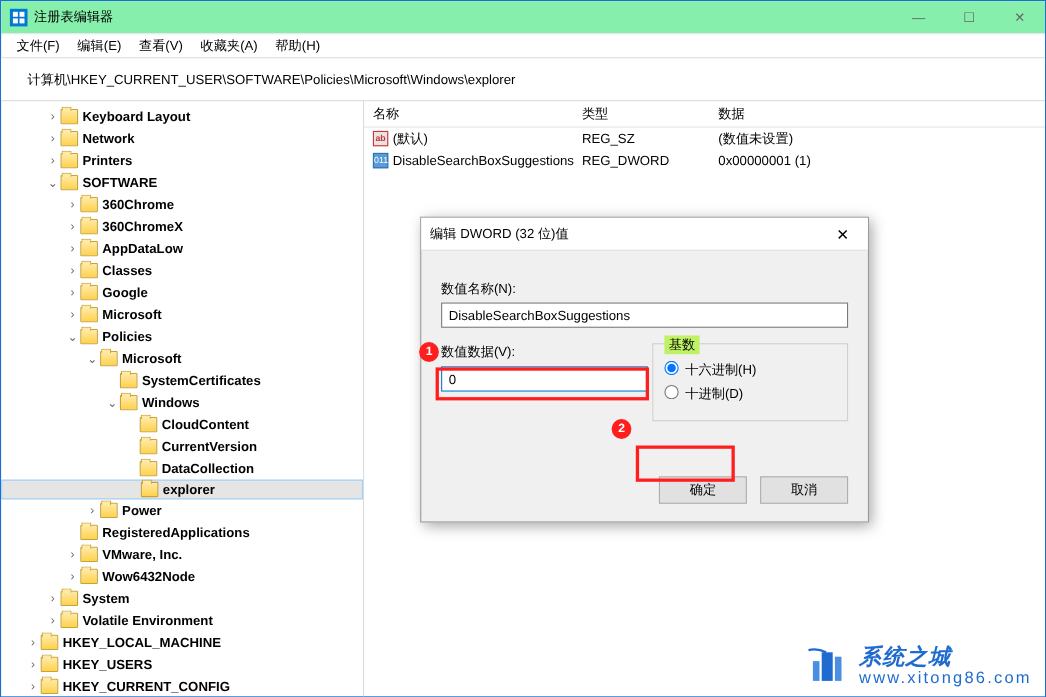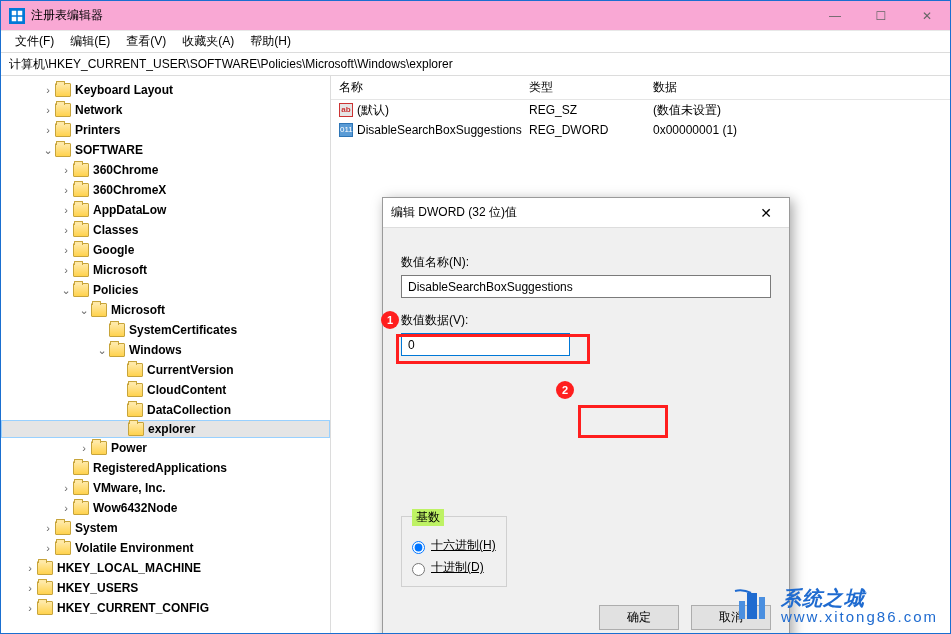--- a/index.html
+++ b/index.html
@@ -1,30 +1,30 @@
 <!DOCTYPE html>
 <html><head>
 <meta charset="utf-8">
 <style>
 * { margin: 0; padding: 0; box-sizing: border-box; font-family: "Microsoft YaHei", "Segoe UI", Arial, sans-serif; font-size: 12px; }
 body { width: 951px; height: 634px; background: #fff; overflow: hidden; position: relative; border: 1px solid #1a6fd0; }
 
 
-.titlebar { height: 30px; background: #f9a8d4; display: flex; align-items: center; padding: 0 0 0 8px; border-bottom: 1px solid #e8e8e8; }
+.titlebar { height: 30px; background: #86efac; display: flex; align-items: center; padding: 0 0 0 8px; border-bottom: 1px solid #e8e8e8; }
 .titlebar .app-icon { width: 16px; height: 16px; background: #0078d7; margin-right: 6px; display: flex; align-items: center; justify-content: center; }
 .titlebar .app-icon svg { width: 12px; height: 12px; }
 .titlebar .title { flex: 1; font-size: 12px; }
 .titlebar .winbtn { width: 46px; height: 30px; display: flex; align-items: center; justify-content: center; color: #666; }
 
 
 .menubar { height: 21px; display: flex; align-items: center; padding: 0 6px; }
 .menubar .menuitem { padding: 2px 8px; font-size: 12px; }
 
 
-.addressbar { height: 24px; border-top: 1px solid #dcdcdc; border-bottom: 1px solid #dcdcdc; display: flex; align-items: center; padding: 0 8px; font-size: 12px; background:#fff; }
+.addressbar { height: 40px; border-top: 1px solid #dcdcdc; border-bottom: 1px solid #dcdcdc; display: flex; align-items: center; padding: 0 24px; font-size: 12px; background:#fff; }
 
 
 .main { display: flex; height: calc(100% - 30px - 21px - 24px); }
 .tree-pane { width: 330px; border-right: 1px solid #dcdcdc; overflow: auto; padding: 4px 0; }
 .list-pane { flex: 1; position: relative; }
 
 
 .tree { list-style: none; }
 .tree ul { list-style: none; }
 .tree li { white-space: nowrap; }
@@ -50,29 +50,29 @@
 
 
 .dialog { position:absolute; left:381px; top:196px; width:408px; background:#f0f0f0; border:1px solid #9a9a9a; box-shadow: 3px 3px 12px rgba(0,0,0,.35); }
 .dlg-title { height:30px; background:#fff; display:flex; align-items:center; padding:0 8px; border-bottom:1px solid #ddd; }
 .dlg-title .t { flex:1; font-size:12px; }
 .dlg-title .x { width:30px; text-align:center; font-size:14px; }
 .dlg-body { padding: 26px 18px 16px 18px; }
 .field-label { font-size:12px; margin-bottom:4px; }
 .textbox { width:100%; height:23px; border:1px solid #7a7a7a; background:#fff; padding:0 6px; font-size:12px; }
 .textbox.ro { background:#fff; }
-.row2 { display:flex; gap:16px; margin-top:14px; align-items:flex-start;flex-direction:column; }
+.row2 { display:flex; gap:4px; margin-top:14px; align-items:flex-start; }
 .col-left { flex:0 0 188px; }
 .col-right { flex:1; }
 .fieldset { border:1px solid #d0d0d0; padding:8px 10px 10px 10px; }
 .fieldset .legend { position:relative; top:-16px; background:#bef264; padding:0 4px; display:inline-block; font-size:12px; }
 .fieldset .opts { margin-top:-10px; }
-.radio-row { display:flex; align-items:flex-end; gap:6px; font-size:12px; height:22px;text-decoration:underline; }
+.radio-row { display:flex; align-items:flex-start; gap:6px; font-size:12px; height:22px; }
 .dlg-buttons { display:flex; justify-content:flex-end; gap:12px; margin-top:18px; }
-.btn { width:80px; height:25px; border:1px solid #adadad; background:#e1e1e1; font-size:12px; display:flex; align-items:center; justify-content:center; }
+.btn { width:80px; height:25px; border:1px solid #adadad; background:#e1e1e1; font-size:12px; display:flex; align-items:center; justify-content:center;margin-top:32px; }
 
 
 .hl { position:absolute; border:3px solid #ff1e1e; pointer-events:none; }
 .badge { position:absolute; width:18px; height:18px; border-radius:50%; background:#ff1e1e; color:#fff; font-size:11px; font-weight:bold; display:flex; align-items:center; justify-content:center; pointer-events:none; }
 
 
 .watermark { position:absolute; right:12px; bottom:8px; display:flex; align-items:center; gap:8px; }
 .wm-logo { width:40px; height:34px; }
 .wm-text { display:flex; flex-direction:column; line-height:1.1; }
 .wm-text .big { font-size:20px; font-weight:bold; font-style:italic; color:#1f6bd0; letter-spacing:1px;}
@@ -233,29 +233,29 @@
                         <span class="exp">⌄</span>
                         <span class="fold"></span>
                         <span class="lbl">Windows</span>
                       </div>
                     <ul>
                       <li>
                           <div class="row">
                             <span class="indent" style="width:112px"></span>
                             <span class="exp">&nbsp;</span>
                             <span class="fold"></span>
-                            <span class="lbl">CurrentVersion</span>
+                            <span class="lbl">CloudContent</span>
                           </div>
                         </li>
                       <li>
                           <div class="row">
                             <span class="indent" style="width:112px"></span>
                             <span class="exp">&nbsp;</span>
                             <span class="fold"></span>
-                            <span class="lbl">CloudContent</span>
+                            <span class="lbl">CurrentVersion</span>
                           </div>
                         </li>
                       <li>
                           <div class="row">
                             <span class="indent" style="width:112px"></span>
                             <span class="exp">&nbsp;</span>
                             <span class="fold"></span>
                             <span class="lbl">DataCollection</span>
                           </div>
                         </li>

